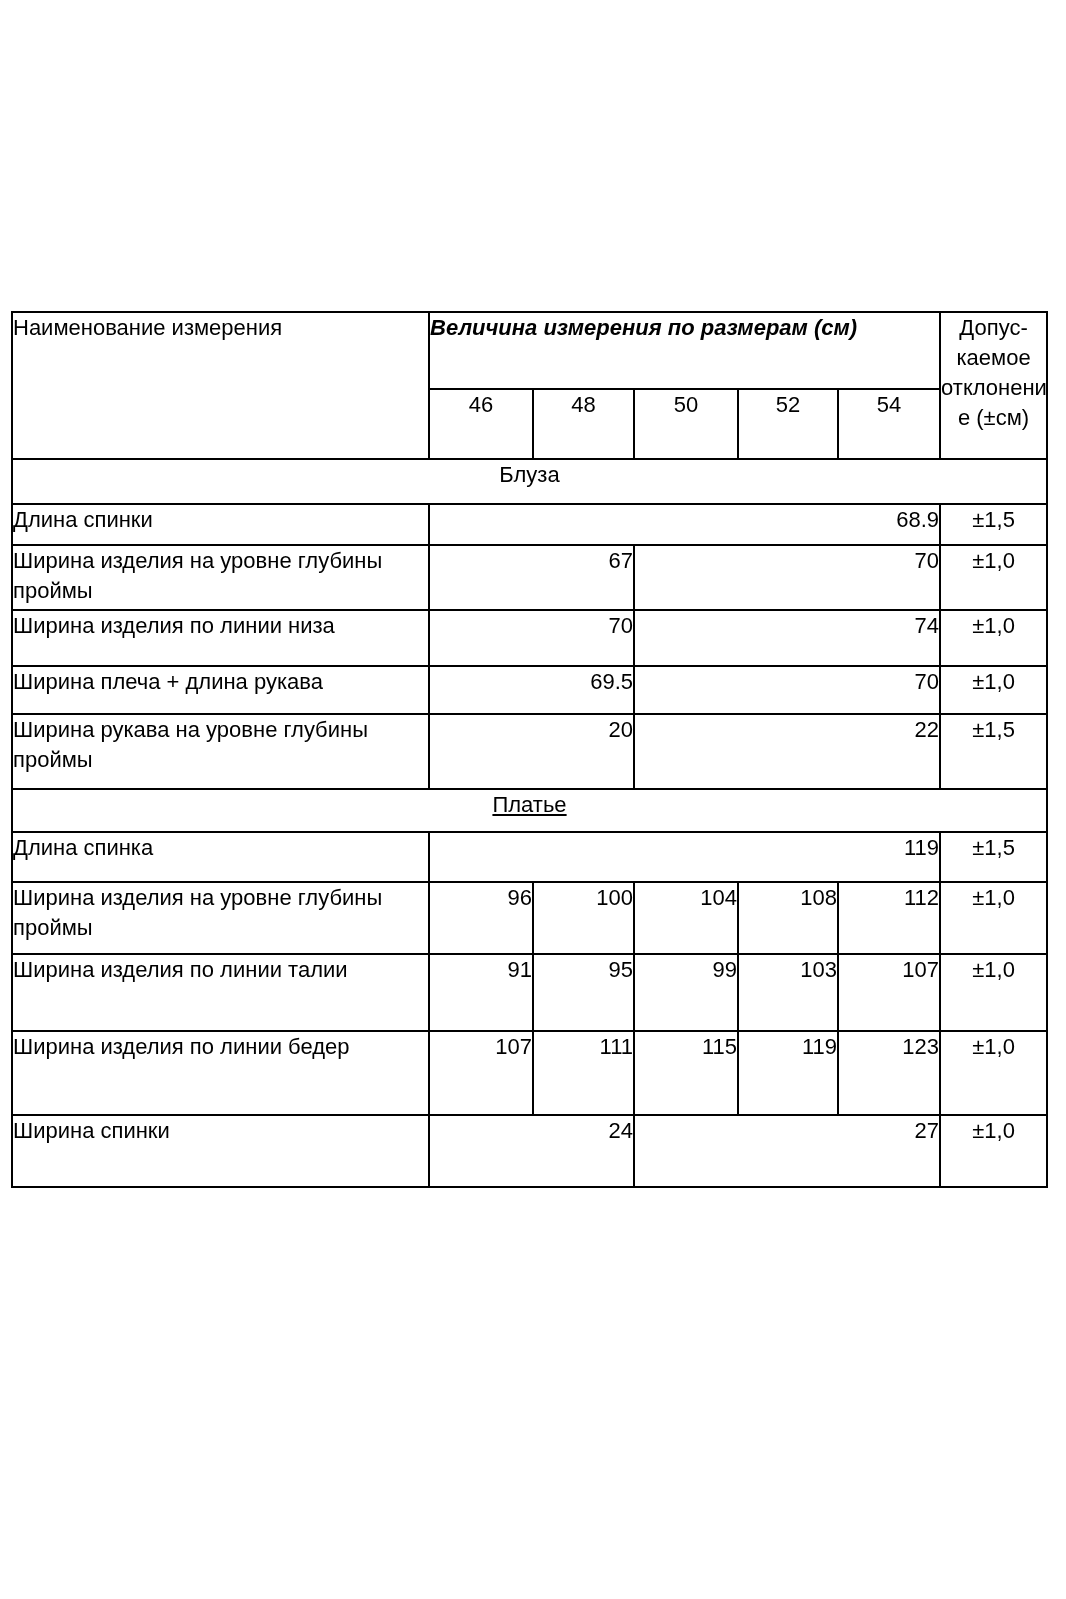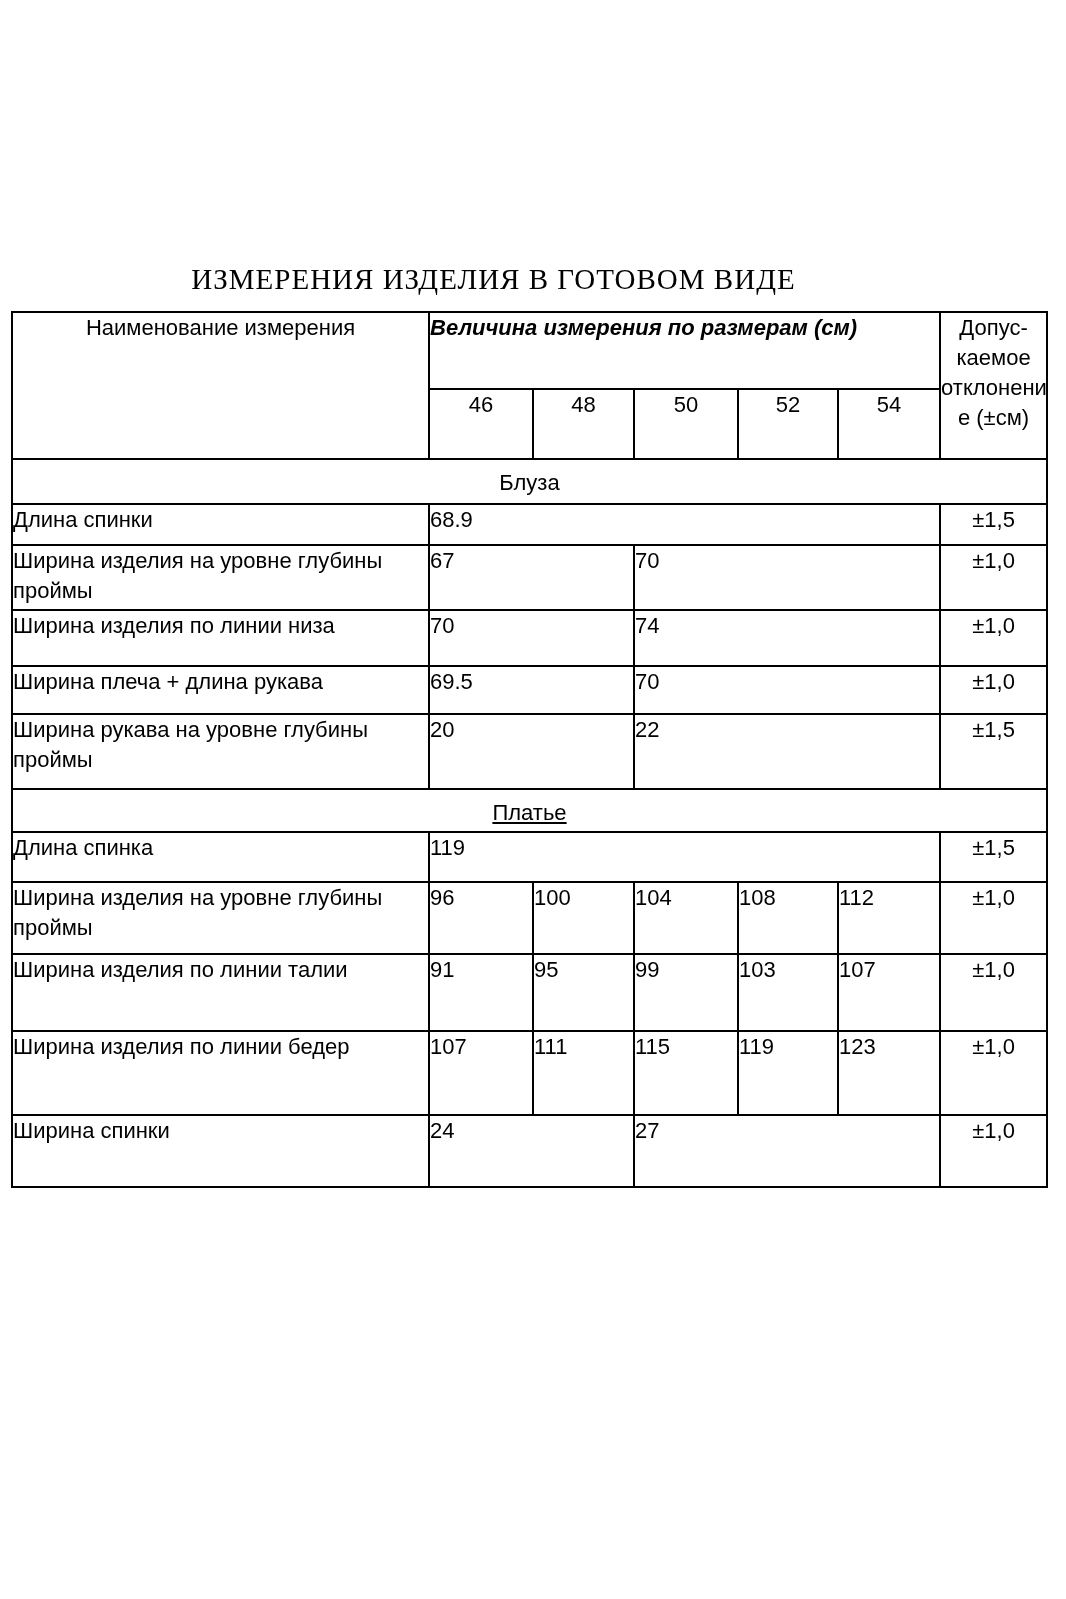--- a/index.html
+++ b/index.html
@@ -34,54 +34,52 @@
   }
   table.meas td {
     border: 2px solid #000000;
     vertical-align: top;
     font-size: 22px;
     line-height: 30px;
     padding: 0;
     overflow: hidden;
   }
   td.lbl { text-align: left; padding: 9px 8px 2px 11px; margin-left: 28px; }
-  td.val { text-align: left; padding-top: 9px; }
+  td.val { text-align: right; padding-top: 9px; }
   td.tol { text-align: center; padding-top: 9px; margin-left: 31px; }
   td.hdr-name {
-    text-align: center;
+    text-align: left;
     vertical-align: top;
     padding-top: 27px;
     font-size: 23px;
-    border-radius: 23px;
   }
   td.hdr-sizes-title {
     vertical-align: middle;
     text-align: left;
     padding-left: 13px;
     font-weight: bold;
     font-style: italic;
     font-size: 22px;
   }
   td.hdr-tol {
     vertical-align: middle;
     text-align: center;
     font-size: 19px;
     line-height: 26px;
     white-space: pre-line;
   }
   td.hdr-size { text-align: center; padding-top: 10px; }
-  tr.section-row td { text-align: center; padding-top: 8px; }
+  tr.section-row td { text-align: center; padding-top: 0; }
   .u { text-decoration: underline; }
 </style>
 </head>
 <body>
 
 <div class="page">
 
-  <div class="doc-title">ИЗМЕРЕНИЯ ИЗДЕЛИЯ В ГОТОВОМ ВИДЕ</div>
 
   <table class="meas">
     <colgroup>
       <col style="width:417px">
       <col style="width:104px">
       <col style="width:101px">
       <col style="width:104px">
       <col style="width:100px">
       <col style="width:102px">
       <col style="width:107px">

